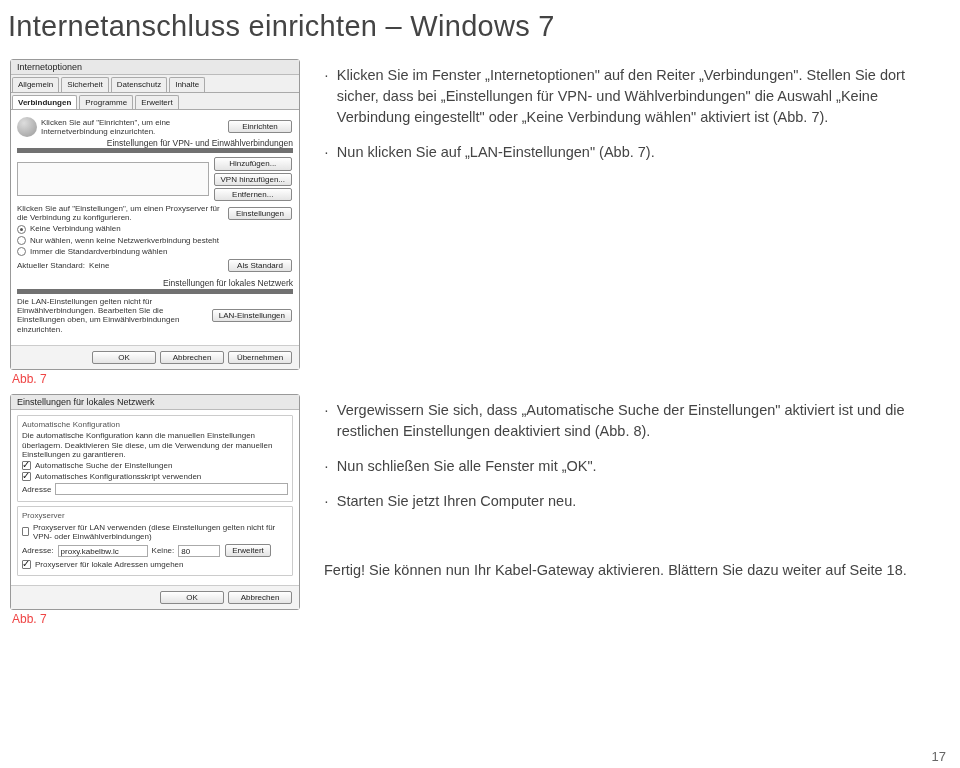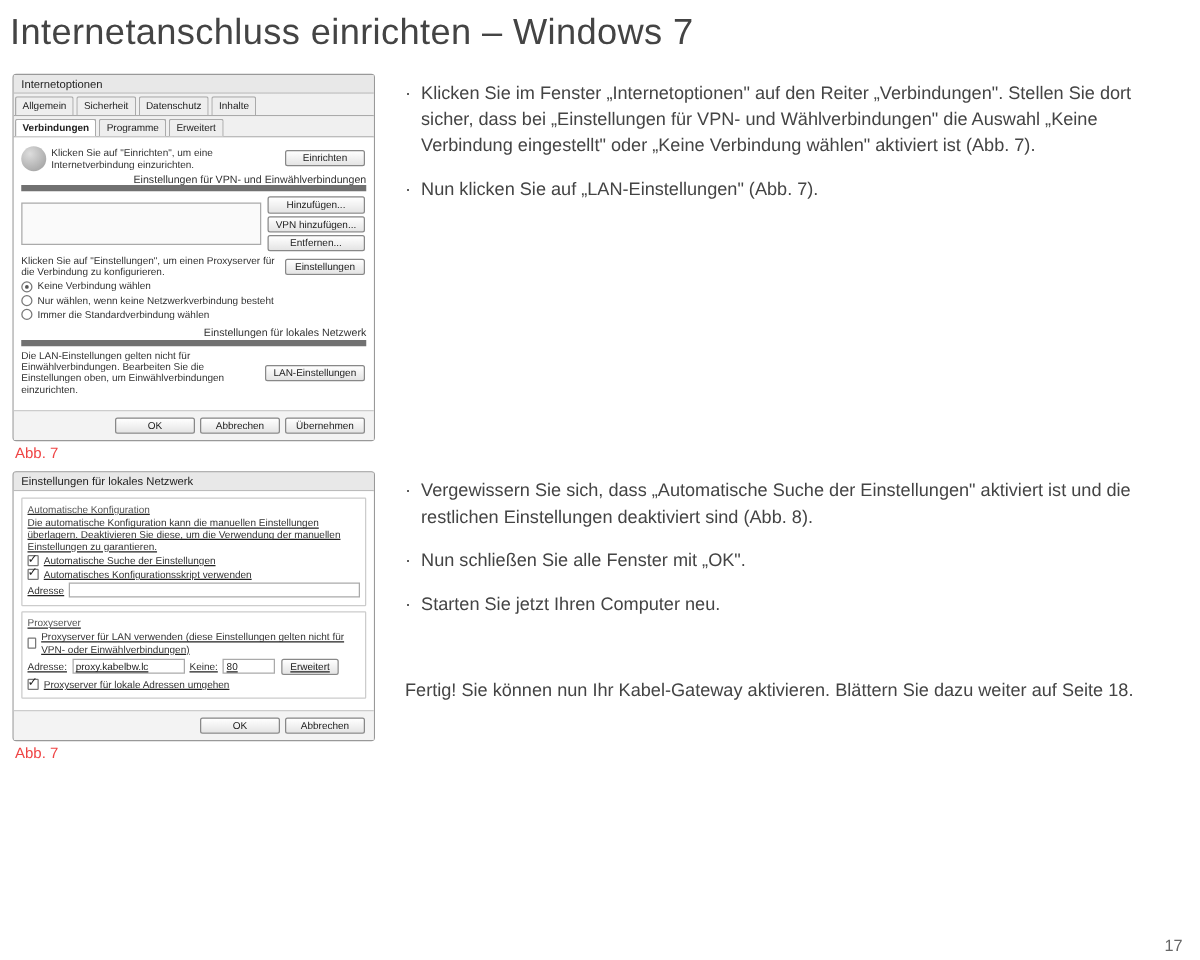--- a/index.html
+++ b/index.html
@@ -116,21 +116,21 @@
   .win .globe {
     width: 20px; height: 20px; border-radius: 50%;
     background: radial-gradient(circle at 35% 30%, #ddd, #999);
     display: inline-block; vertical-align: middle;
   }
   .win .footer {
     display: flex; justify-content: flex-end; gap: 2px;
     padding: 4px 6px; background: #f3f3f3; border-top: 1px solid #ccc;
   }
   .win .frame {
-    border: 1px solid #ccc; padding: 4px; border-radius: 1px; margin-bottom:4px;text-decoration:underline;
+    border: 1px solid #ccc; padding: 4px; border-radius: 1px; margin-bottom:4px;
   }
   .win .frame-title { font-size: 8px; margin-bottom: 2px; color: #555; }
 
   .row.second { margin-top: 8px; }
 </style>
 </head>
 <body>
 
 <div class="page-title">Internetanschluss einrichten – Windows 7</div>
 
@@ -176,20 +176,26 @@
               <span class="hint">Keine Verbindung wählen</span>
             </div>
           <div class="row-f">
               <span class="radio"></span>
               <span class="hint">Nur wählen, wenn keine Netzwerkverbindung besteht</span>
             </div>
           <div class="row-f">
               <span class="radio"></span>
               <span class="hint">Immer die Standardverbindung wählen</span>
             </div>
+          <div class="row-f">
+            <span class="hint">Aktueller Standard:</span>
+            <span class="hint">Keine</span>
+            <span class="spacer"></span>
+            <span class="btn">Als Standard</span>
+          </div>
         </div>
 
         <div class="section">
           <div class="section-title">Einstellungen für lokales Netzwerk</div>
           <div class="row-f">
             <span class="hint" style="flex:1">Die LAN-Einstellungen gelten nicht für Einwählverbindungen. Bearbeiten Sie die Einstellungen oben, um Einwählverbindungen einzurichten.</span>
             <span class="btn">LAN-Einstellungen</span>
           </div>
         </div>
       </div>

